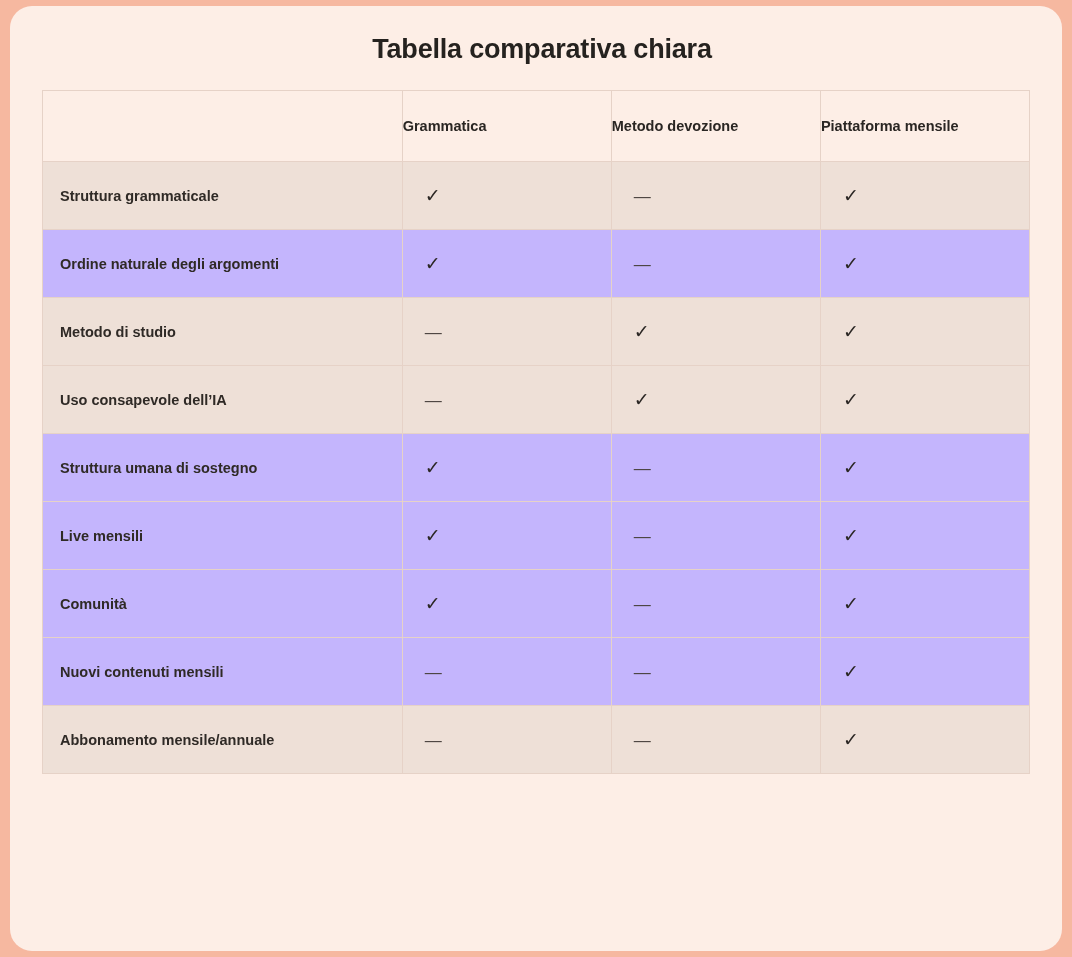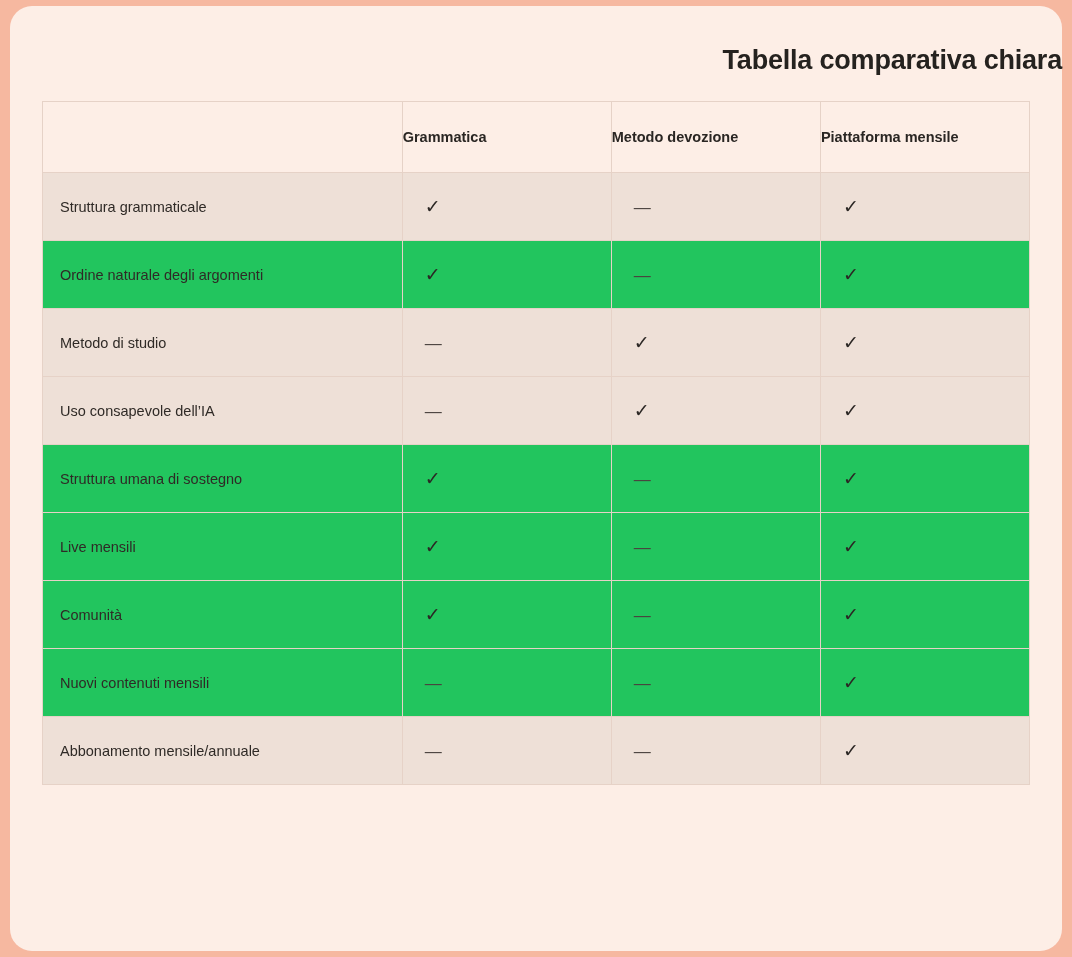--- a/index.html
+++ b/index.html
@@ -17,25 +17,25 @@
     position: absolute;
     left: 10px;
     top: 6px;
     width: 1052px;
     height: 945px;
     background: #fdeee6;
     border-radius: 22px;
     box-sizing: border-box;
   }
   .title {
-    text-align: right;
+    text-align: center;
     font-size: 27px;
     font-weight: bold;
     color: #25221f;
-    padding-top: 39px;
+    padding-top: 28px;
     letter-spacing: -0.2px;
     margin-left: 12px;
   }
   .table-wrap {
     margin: 25px 32px 0 32px;
   }
   table.cmp {
     width: 988px;
     border-collapse: collapse;
     table-layout: fixed;
@@ -60,32 +60,32 @@
   thead th.opt-col {
     width: 199px;
   }
   tbody td {
     height: 67px;
     font-size: 14.5px;
     color: #2f2a26;
   }
   tbody td.label {
     padding-left: 17px;
-    font-weight: normal;
+    font-weight: bold;
   }
   tbody td.mark {
     padding-left: 22px;
     font-size: 19px;
     color: #2b2724;
   }
   tbody tr.shade td {
     background: #eee0d7;
   }
   tbody tr.plain td {
-    background: #22c55e;
+    background: #c4b5fd;
   }
   .glyph-check {
     font-size: 19px;
     line-height: 1;
   }
   .glyph-dash {
     font-size: 17px;
     line-height: 1;
     color: #4a433e;
   }

